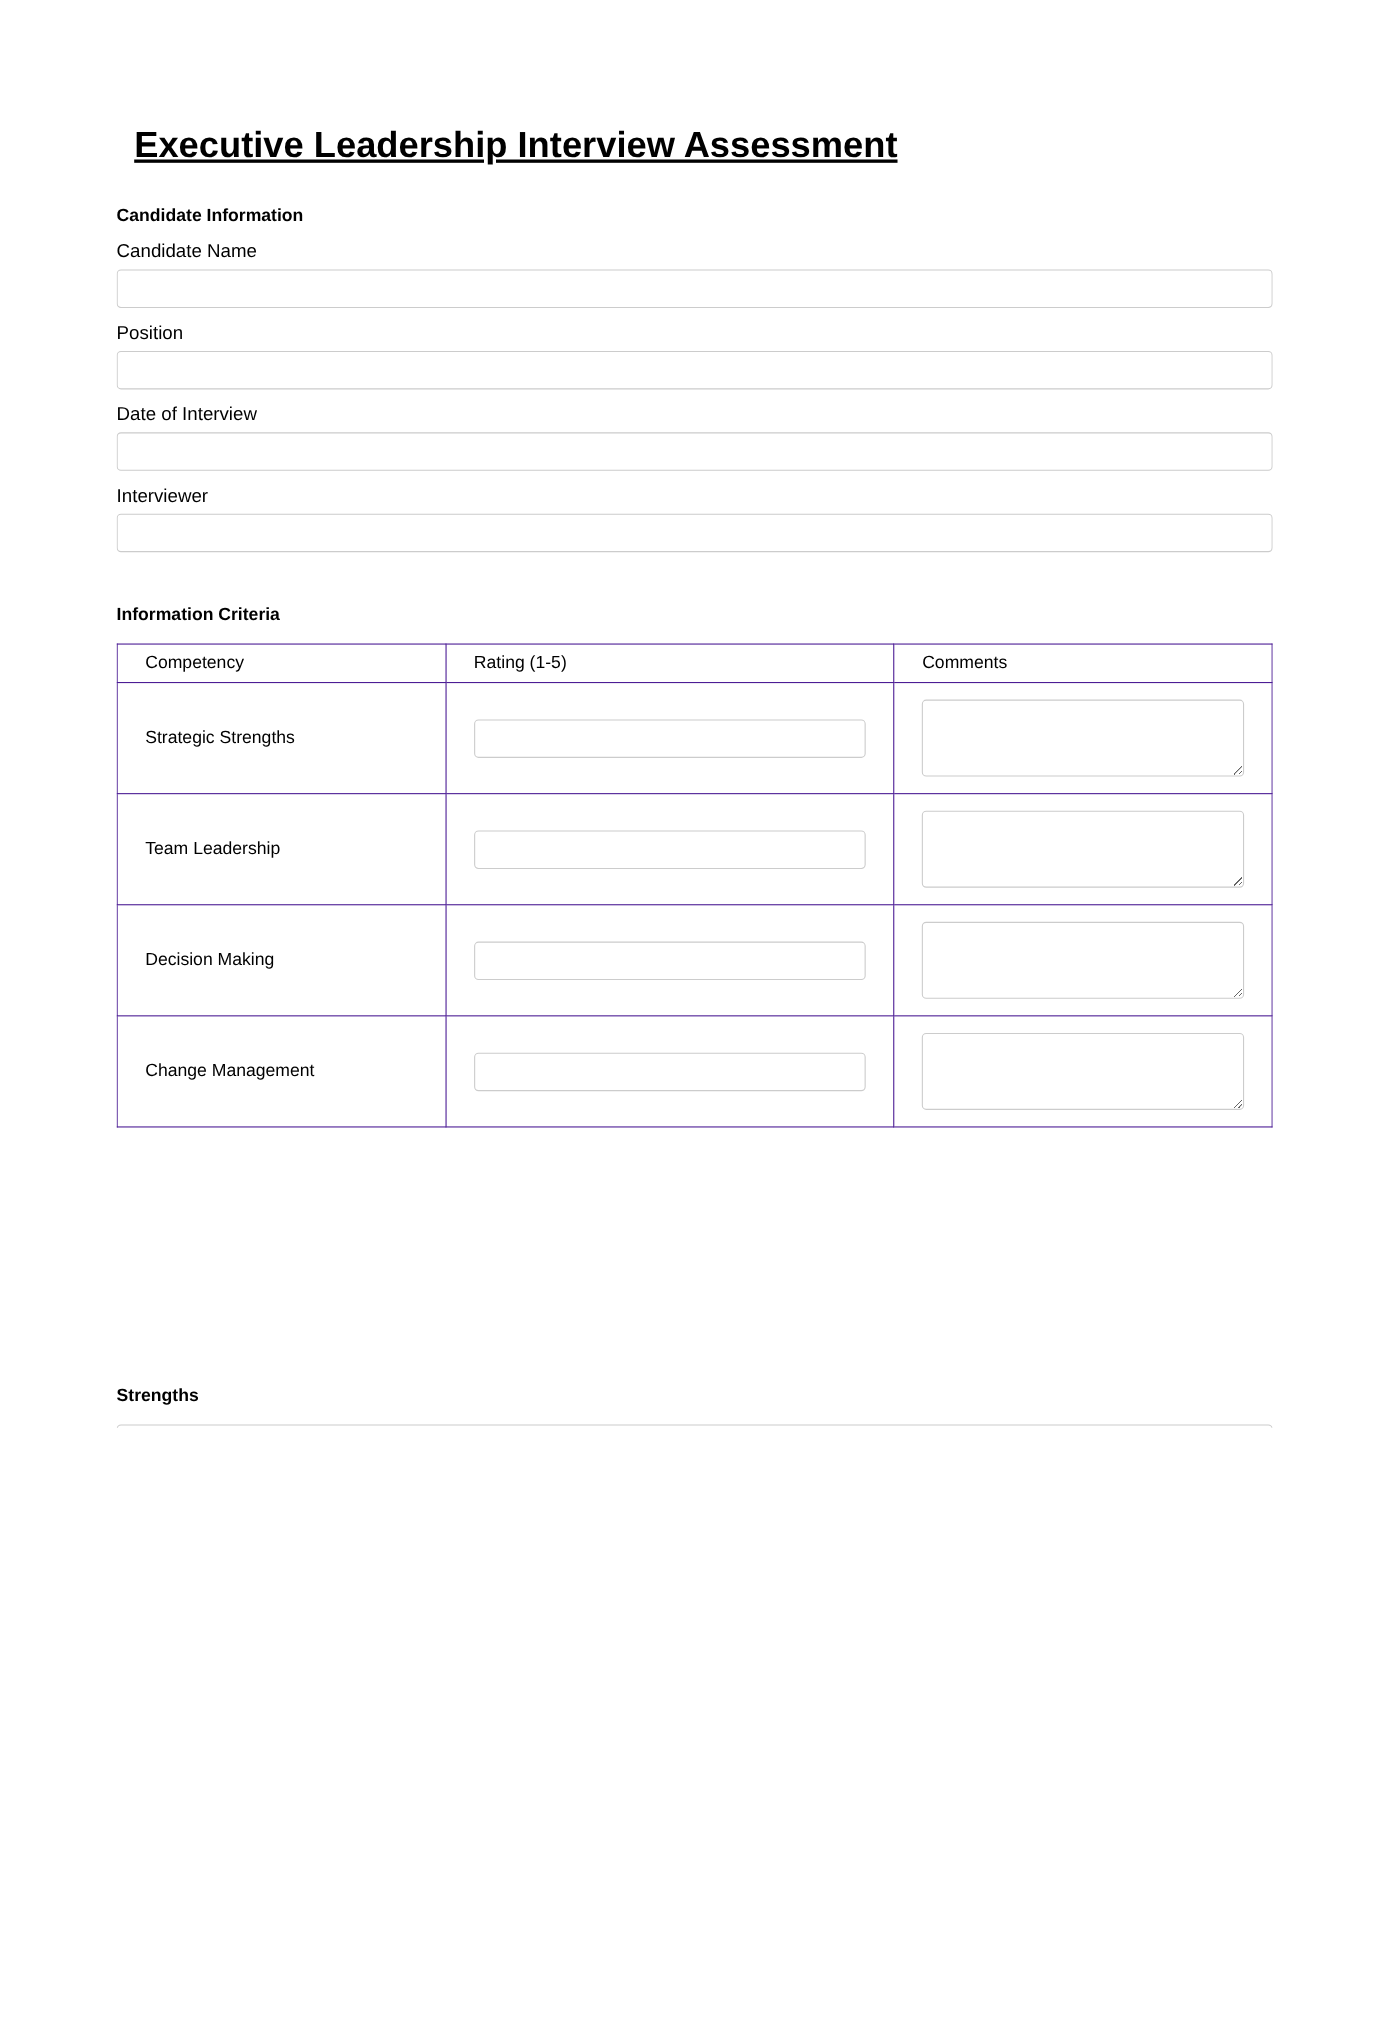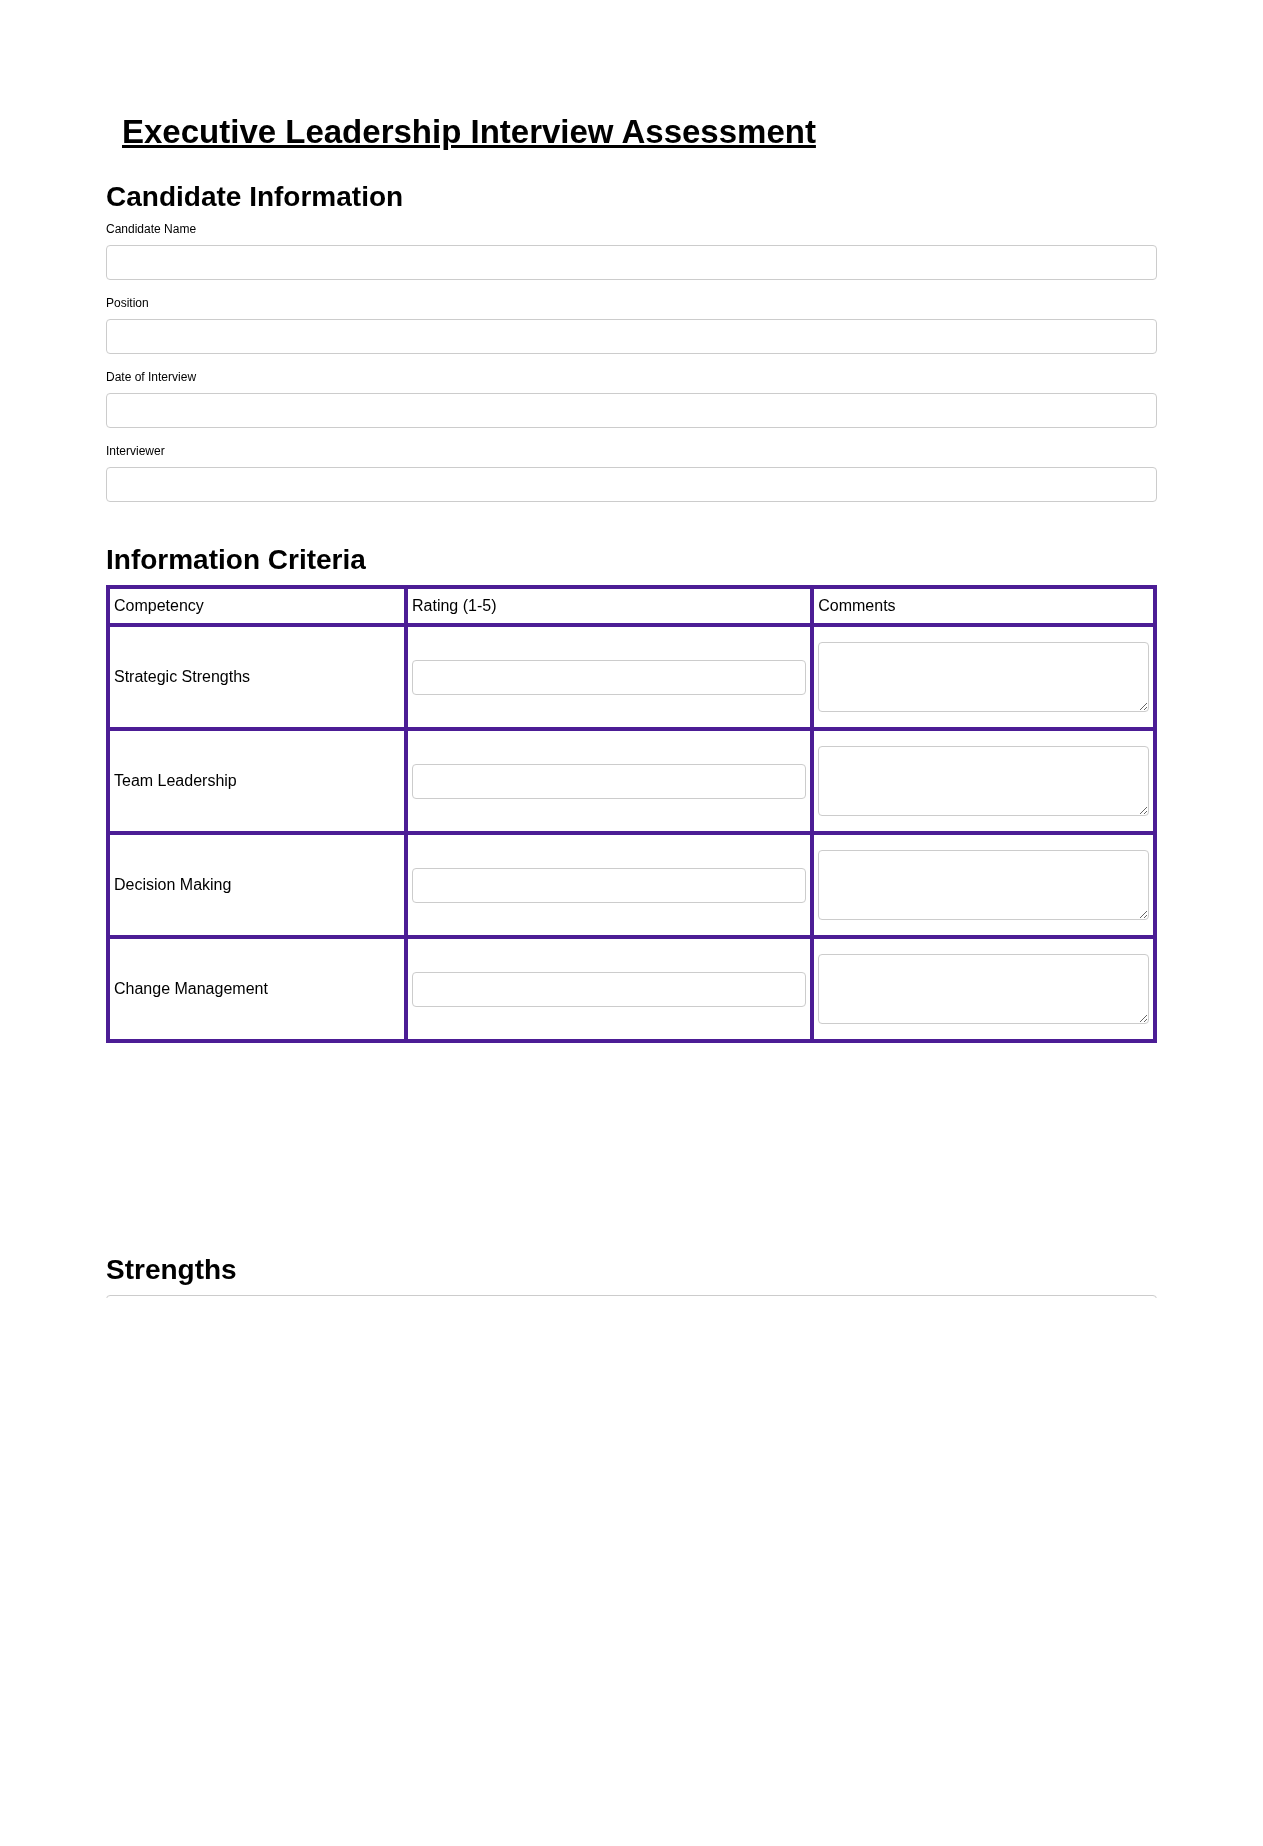--- a/index.html
+++ b/index.html
@@ -1,27 +1,27 @@
 <!DOCTYPE html>
 <html><head>
 <meta charset="utf-8">
 <style>
   html, body { margin:0; padding:0; background:#ffffff; }
   body { width:1263px; height:1846px; position:relative; overflow:hidden;
          font-family:"Liberation Sans", sans-serif; color:#000; }
   .page { position:absolute; left:106px; top:0; width:1051px; height:1298px; overflow:hidden; }
   h1 { position:absolute; top:112px; left:16px; margin:0; font-size:33px; font-weight:bold; line-height:40px;text-decoration:underline; }
-  h2 { position:absolute; left:0; margin:0; font-size:28px; font-weight:bold; line-height:26px; }
-  .label { position:absolute; left:0; font-size:12px; line-height:20px; }
+  h2 { position:absolute; left:0; margin:0; font-size:16px; font-weight:bold; line-height:26px; }
+  .label { position:absolute; left:0; font-size:17px; line-height:20px; }
   .text-input { position:absolute; left:0; width:1051px; height:35px; box-sizing:border-box;
                 border:1px solid #cccccc; border-radius:4px; background:#fff; padding:6px 8px;
                 font-family:"Liberation Sans", sans-serif; font-size:16px; outline:none; }
   table.criteria { position:absolute; left:0; top:585px; width:1051px; border-collapse:collapse; }
-  table.criteria th, table.criteria td { border:4px solid #4c1d95; text-align:left; vertical-align:middle;
-            padding:0 4px; font-size:16px; font-weight:normal; }
+  table.criteria th, table.criteria td { border:1px solid #4c1d95; text-align:left; vertical-align:middle;
+            padding:0 25px; font-size:16px; font-weight:normal; }
   table.criteria th { height:34px; }
   table.criteria td { height:100px; }
   col.c1 { width:299px; } col.c2 { width:408px; } col.c3 { width:344px; }
   .rating-input { width:100%; height:35px; box-sizing:border-box; border:1px solid #cccccc; border-radius:4px;
                   font-family:"Liberation Sans", sans-serif; font-size:16px; padding:6px 8px; outline:none; display:block; }
   .comment-area { width:100%; height:70px; box-sizing:border-box; border:1px solid #cccccc; border-radius:4px;
                   font-family:"Liberation Sans", sans-serif; font-size:16px; padding:6px 8px; display:block;
                   resize:vertical; outline:none; margin:0; }
   .strengths-area { position:absolute; left:0; top:1295px; width:1051px; height:100px; box-sizing:border-box;
                     border:1px solid #cccccc; border-radius:4px; font-family:"Liberation Sans", sans-serif;

